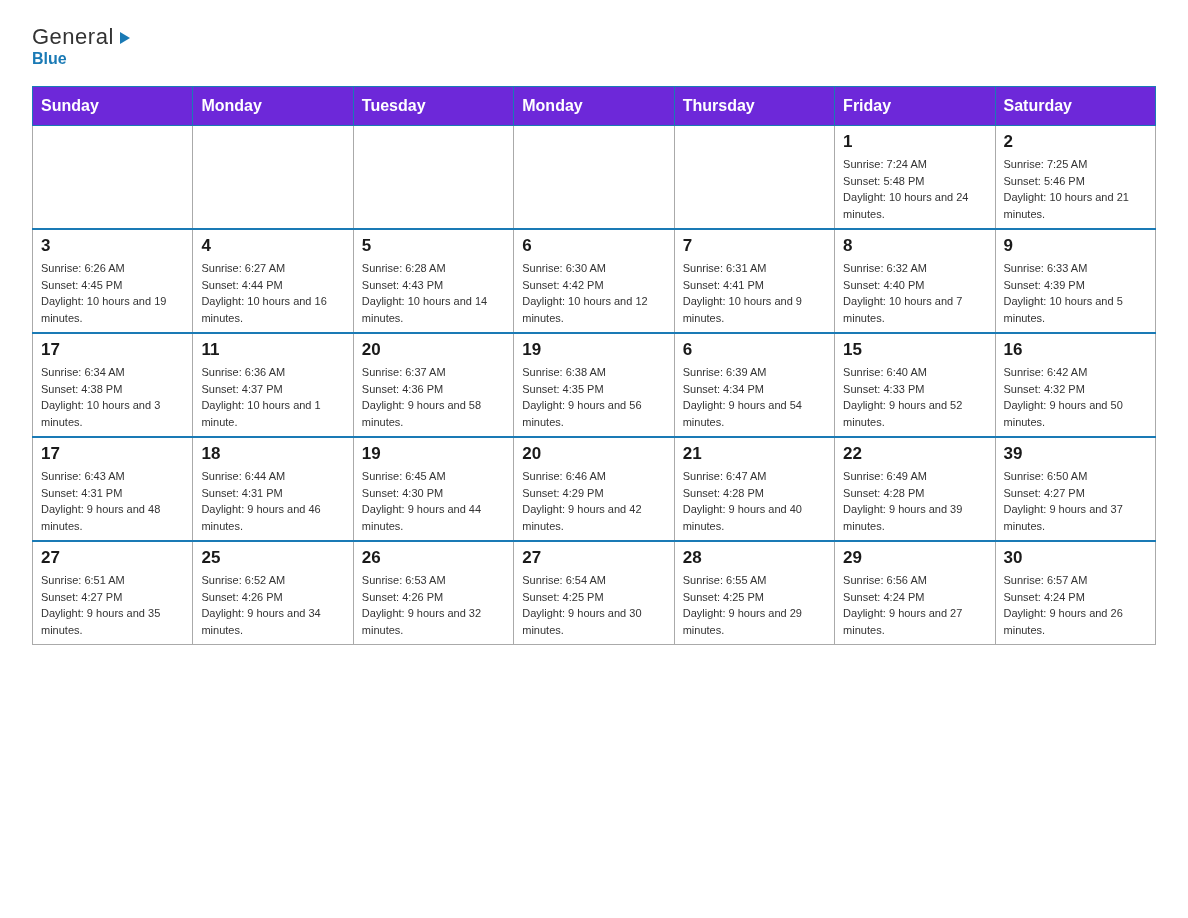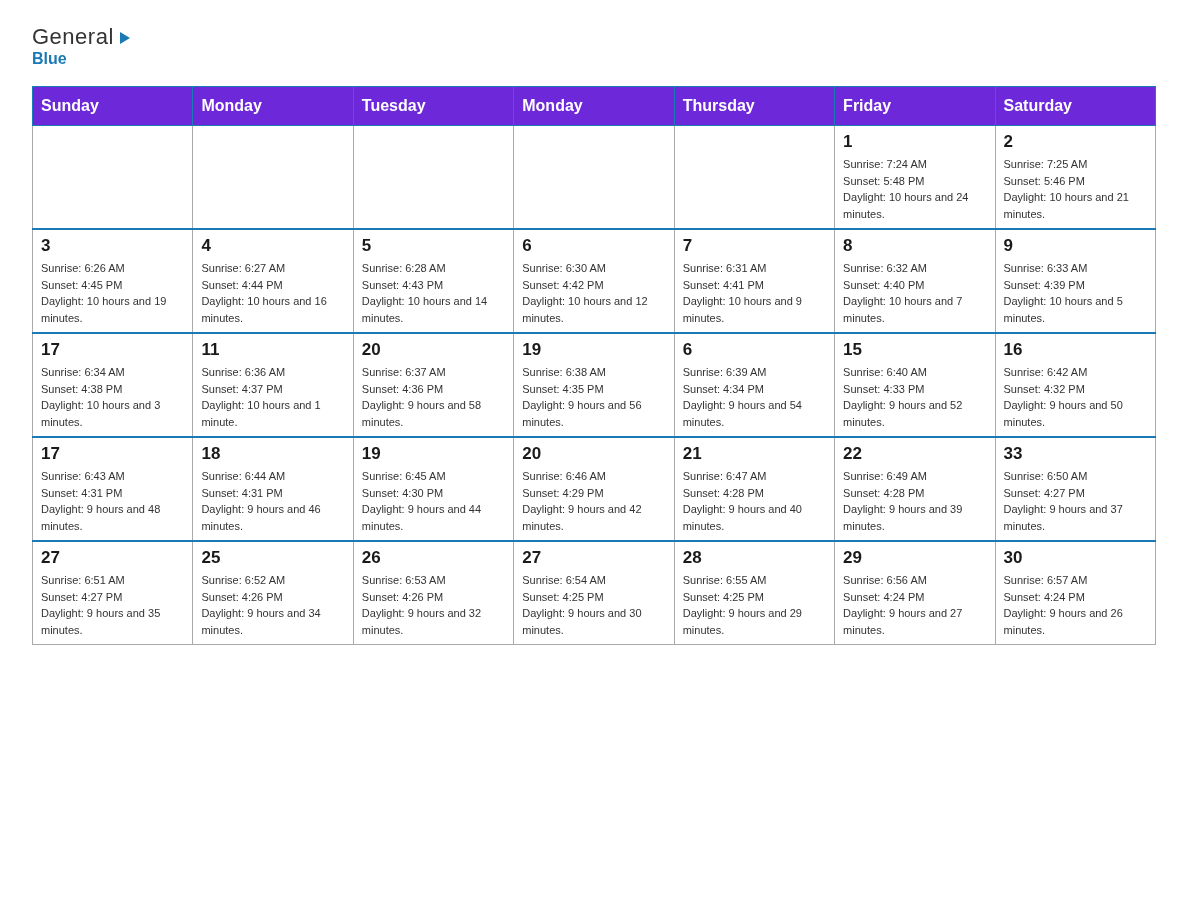--- a/index.html
+++ b/index.html
@@ -212,21 +212,21 @@
         </td>
         <td>
           <div class="day-number">21</div>
           <div class="day-info">Sunrise: 6:47 AM<br>Sunset: 4:28 PM<br>Daylight: 9 hours and 40 minutes.</div>
         </td>
         <td>
           <div class="day-number">22</div>
           <div class="day-info">Sunrise: 6:49 AM<br>Sunset: 4:28 PM<br>Daylight: 9 hours and 39 minutes.</div>
         </td>
         <td>
-          <div class="day-number">33</div>
+          <div class="day-number">39</div>
           <div class="day-info">Sunrise: 6:50 AM<br>Sunset: 4:27 PM<br>Daylight: 9 hours and 37 minutes.</div>
         </td>
       </tr>
       <tr class="row-divider">
         <td>
           <div class="day-number">27</div>
           <div class="day-info">Sunrise: 6:51 AM<br>Sunset: 4:27 PM<br>Daylight: 9 hours and 35 minutes.</div>
         </td>
         <td>
           <div class="day-number">25</div>

